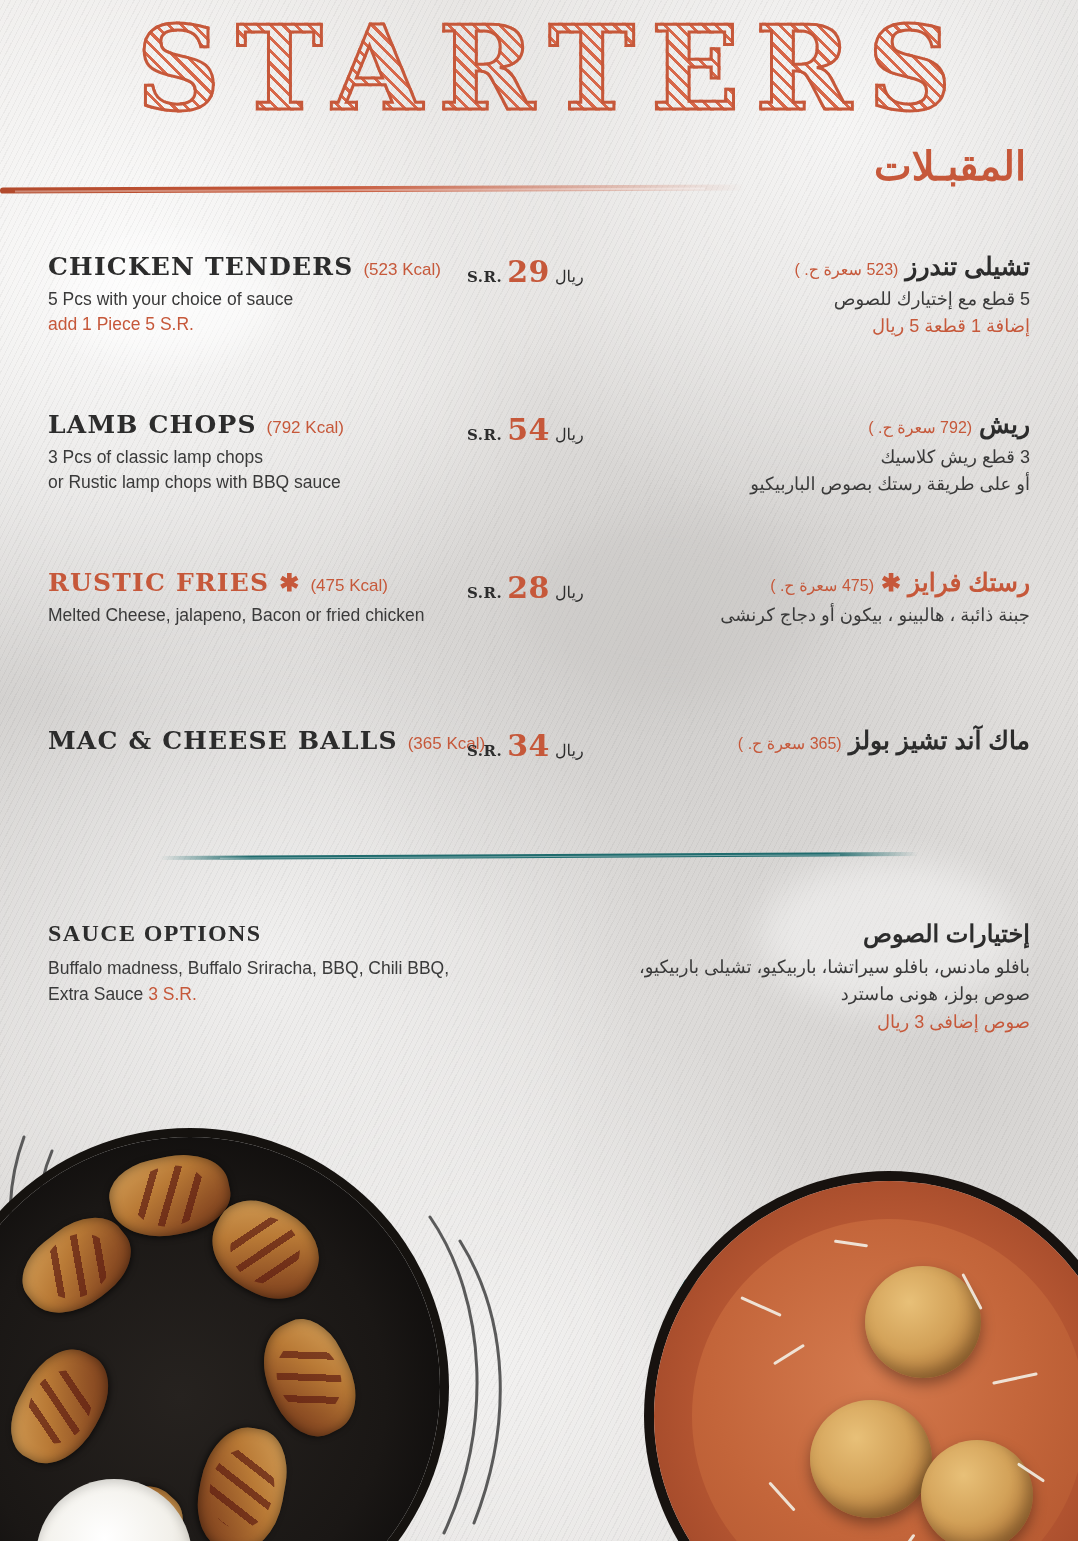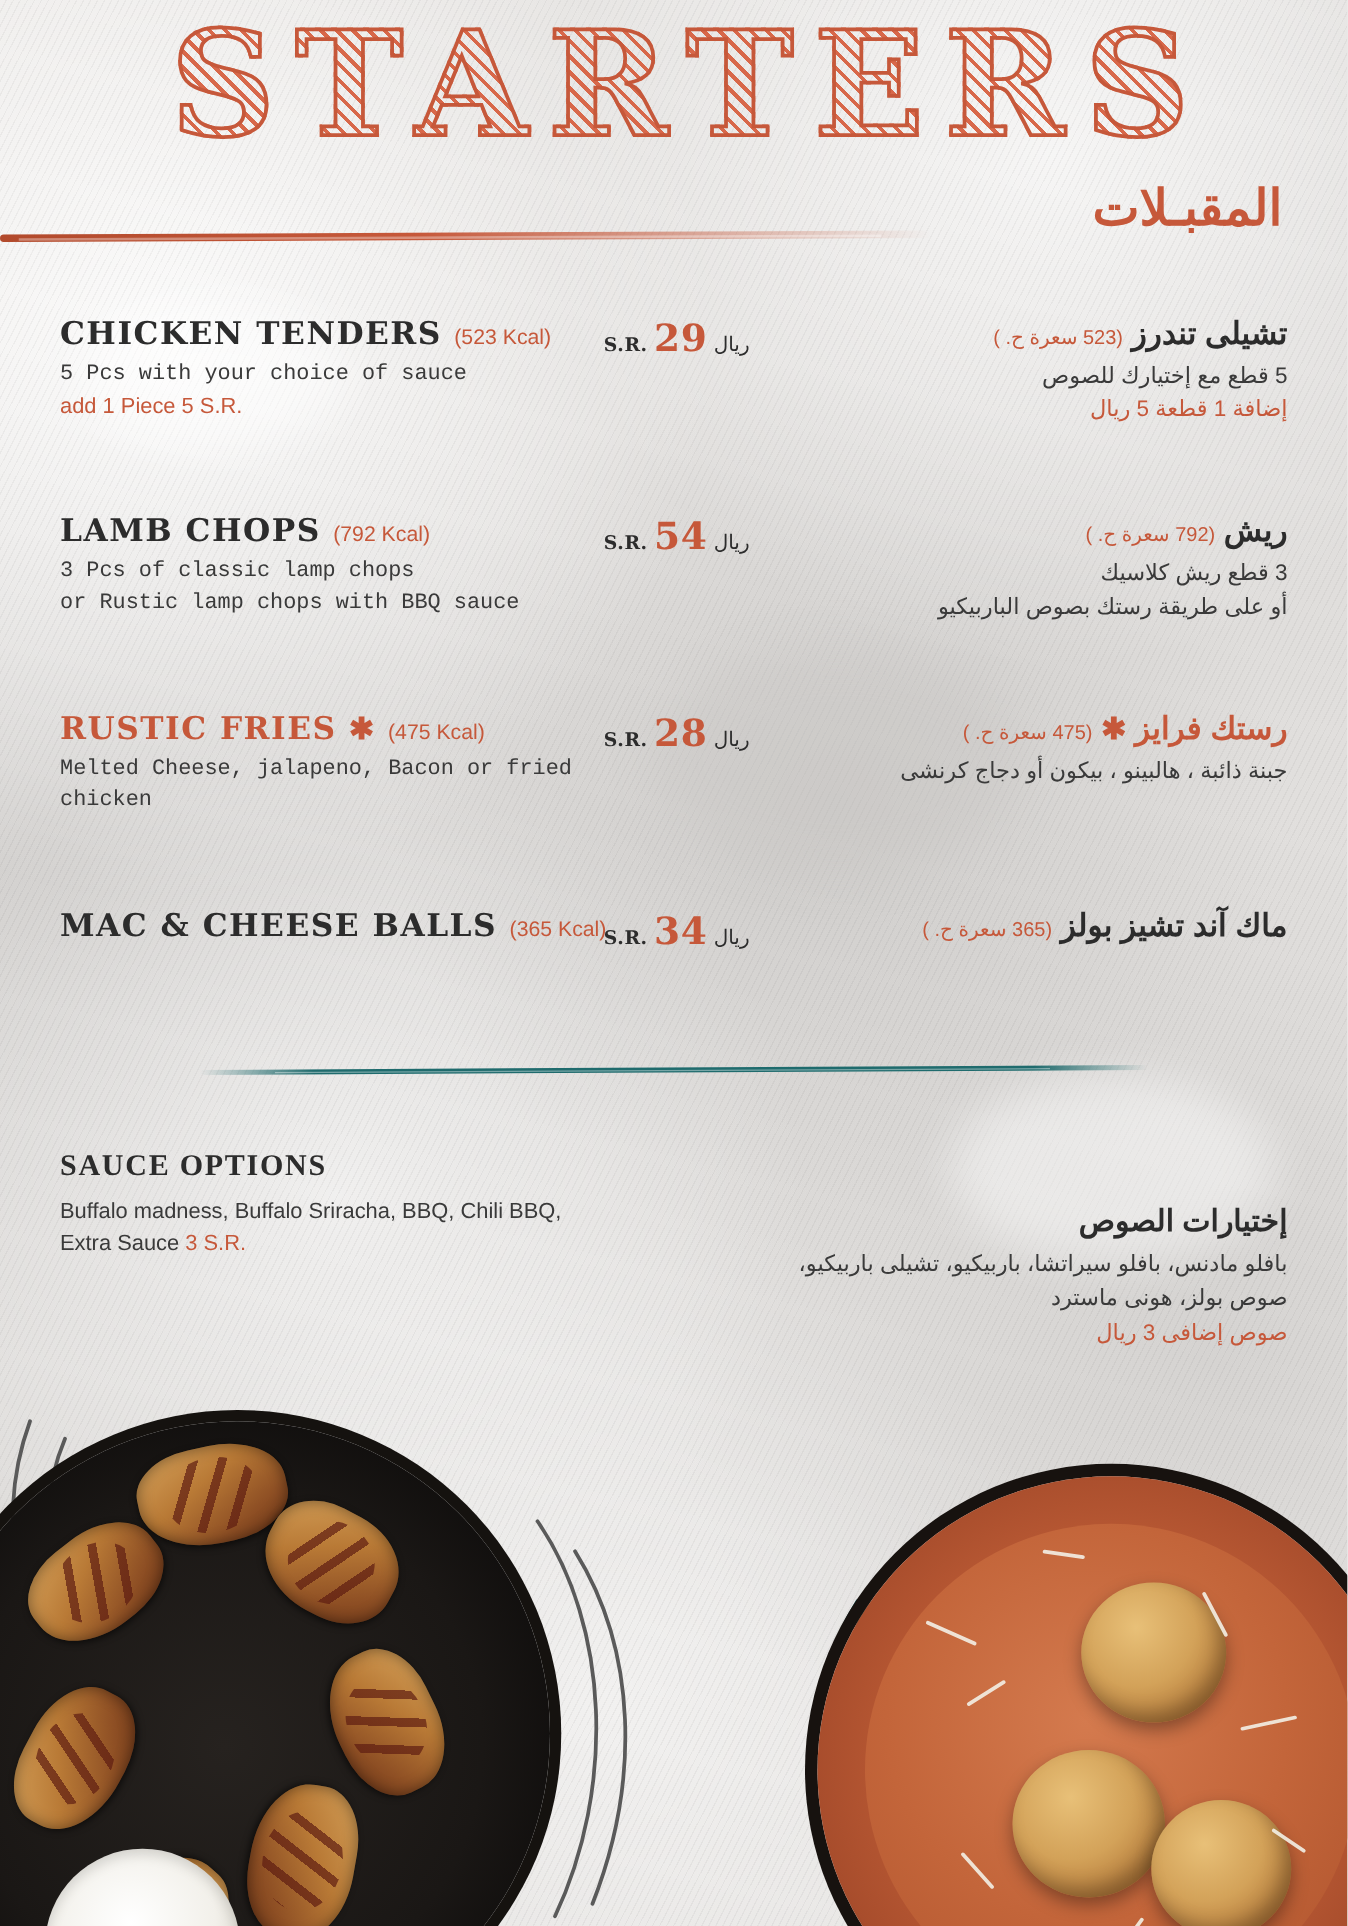--- a/index.html
+++ b/index.html
@@ -123,21 +123,21 @@
   .col-ar {
     position: absolute;
     right: 48px;
     top: 0;
     width: 420px;
     text-align: right;
     direction: rtl;
   }
   .col-price {
     position: absolute;
-    left: 483px;
+    left: 467px;
     top: 2px;
     width: 110px;
     text-align: left;
     white-space: nowrap;
   }
   .name-en {
     font-family: "DejaVu Serif", serif;
     font-size: 25px;
     font-weight: 700;
     letter-spacing: 1.2px;
@@ -152,21 +152,20 @@
     font-size: 17px;
     font-weight: 400;
     letter-spacing: 0;
   }
   .star { color: #c6583a; font-size: 24px; }
   .desc-en {
     font-size: 17.5px;
     color: #3a3a3a;
     line-height: 1.45;
     display: block;
-    font-family: Liberation Mono, monospace;
   }
   .addon-en {
     font-size: 17.5px;
     color: #c6583a;
     line-height: 1.45;
     display: block;
   }
   .sr {
     font-family: "DejaVu Serif", serif;
     font-size: 15px;
@@ -234,21 +233,21 @@
   }
 
   
   .sauce {
     position: relative;
     margin-top: 62px;
     padding: 0 48px;
     height: 140px;
   }
   .sauce-en { position: absolute; left: 48px; top: 0; width: 520px; }
-  .sauce-ar { position: absolute; right: 48px; top: 0; width: 460px; text-align: right; direction: rtl; margin-top: 43px; }
+  .sauce-ar { position: absolute; right: 48px; top: 0; width: 460px; text-align: right; direction: rtl; }
   .sauce-title-en {
     font-family: Liberation Serif, serif;
     font-size: 24px;
     font-weight: 700;
     letter-spacing: 1.4px;
     color: #2c2c2c;
     display: block;
     margin-bottom: 8px;
   }
   .sauce-title-ar {

